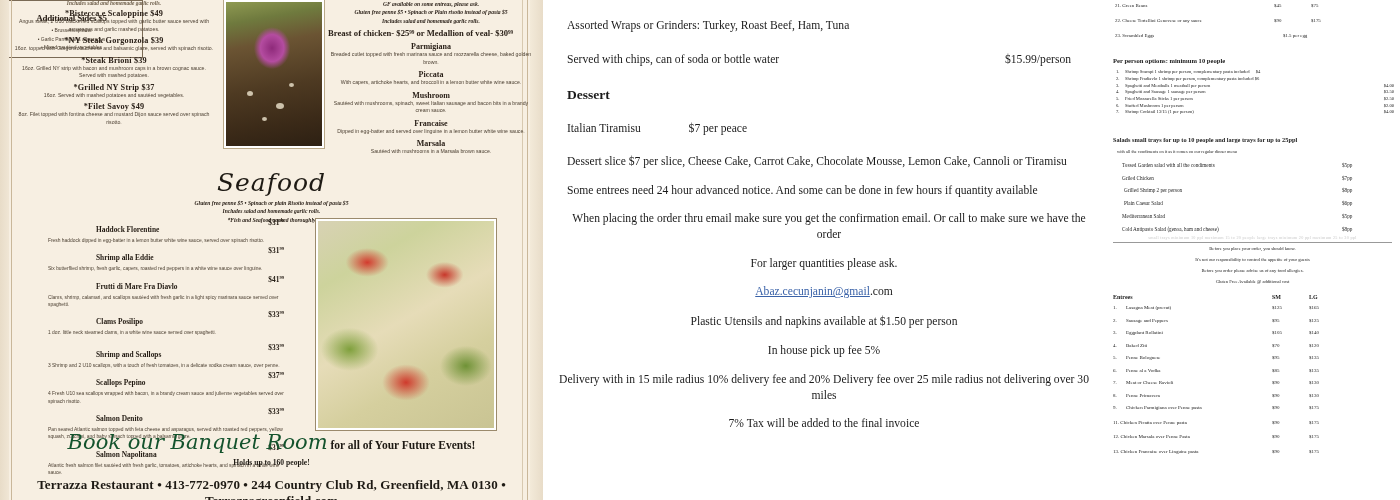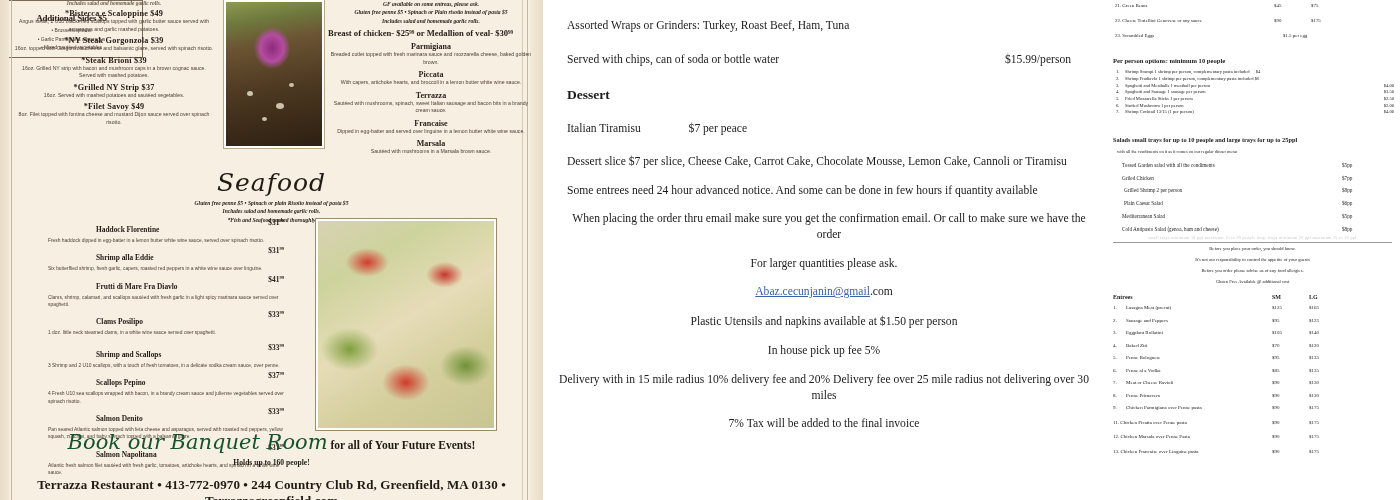--- a/index.html
+++ b/index.html
@@ -176,21 +176,21 @@
 
     <div class="col" id="chick">
       <div class="ital">GF available on some entreas, please ask.</div>
       <div class="ital">Gluten free penne $5 • Spinach or Plain risotto instead of pasta $5</div>
       <div class="ital">Includes salad and homemade garlic rolls.</div>
       <div class="hdr">Breast of chicken- $25⁹⁹    or    Medallion of veal- $30⁹⁹</div>
       <div class="sub">Parmigiana</div>
       <div class="dishdesc">Breaded cutlet topped with fresh marinara sauce and mozzarella cheese, baked golden brown.</div>
       <div class="sub">Piccata</div>
       <div class="dishdesc">With capers, artichoke hearts, and broccoli in a lemon butter white wine sauce.</div>
-      <div class="sub">Terrazza</div>
+      <div class="sub">Mushroom</div>
       <div class="dishdesc">Sautéed with mushrooms, spinach, sweet Italian sausage and bacon bits in a brandy cream sauce.</div>
       <div class="sub">Francaise</div>
       <div class="dishdesc">Dipped in egg-batter and served over linguine in a lemon butter white wine sauce.</div>
       <div class="sub">Marsala</div>
       <div class="dishdesc">Sautéed with mushrooms in a Marsala brown sauce.</div>
     </div>
 
     <div class="col" id="sfhead">
       <div class="script">Seafood</div>
       <div class="ital" style="margin-top:2px;">Gluten free penne $5  •   Spinach or plain Risotto instead of pasta $5</div>

